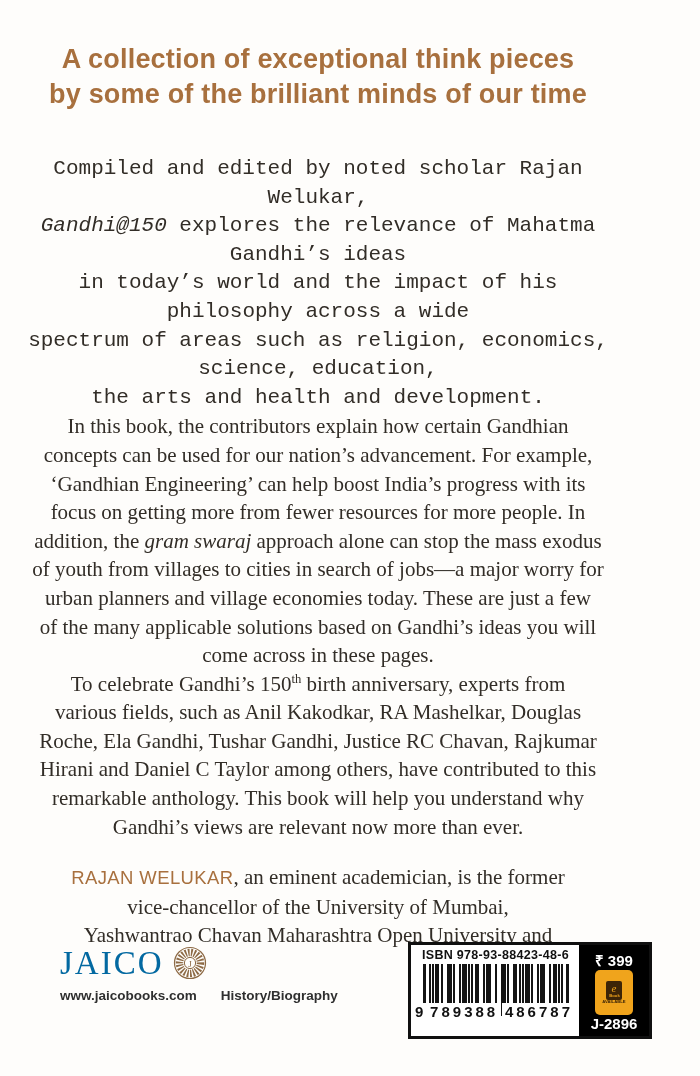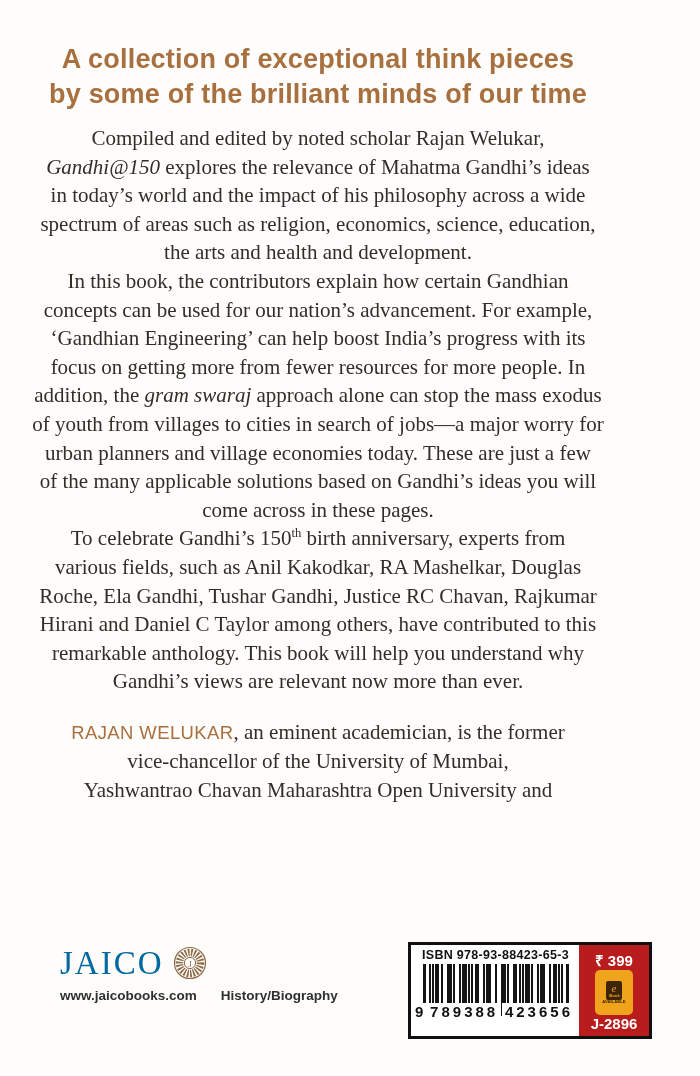--- a/index.html
+++ b/index.html
@@ -26,21 +26,21 @@
     line-height:35px;
     letter-spacing:0.2px;
     color:#a8703e;
     text-align:center;
   }
   .para{
     font-size:21px;
     line-height:28.6px;
     margin:0;
   }
-  .para.first{ margin-top:12px; }
+  .para.first{ margin-top:43px;font-family:Liberation Mono, monospace; }
   .para.gap{ }
   .para.bio{ margin-top:22px; }
   .seg-i{ font-style:italic; }
   .seg-sup{ vertical-align:super; font-size:0.6em; line-height:0; }
   .seg-accent{
     font-family:"Liberation Sans", sans-serif;
     color:#a8703e;
     font-size:0.88em;
     letter-spacing:0.4px;
   }
@@ -94,21 +94,21 @@
   }
   .digits{
     position:relative; margin-top:-13px; padding:0 0 0 0;
     display:flex; justify-content:space-between; align-items:flex-end;
     font-family:"Liberation Sans", sans-serif;
     font-weight:600; font-size:15px; color:#111;
   }
   .digits span{ background:#fff; padding:0 3px; letter-spacing:3px; }
   .digits .lead{ letter-spacing:0; padding-left:0; }
   .isbn-right{
-    width:70px; background:#b91c1c; color:#fff;
+    width:70px; background:#000000; color:#fff;
     display:flex; flex-direction:column; align-items:center;
     justify-content:space-between;
     padding:5px 0 4px; box-sizing:border-box;
   }
   .price, .jcode{
     font-family:"Liberation Sans", sans-serif;
     font-weight:bold; font-size:15px; color:#fff; white-space:nowrap;
   }
   .ebadge{
     width:38px; height:45px; background:#f0a41c; border-radius:5px;
@@ -154,26 +154,26 @@
     </svg>
   </div>
   <div class="brand-sub">
     <span>www.jaicobooks.com</span>
     <span>History/Biography</span>
   </div>
 </div>
 
 <div class="isbnbox">
   <div class="isbn-left">
-    <div class="isbn-label">ISBN 978-93-88423-65-3</div>
+    <div class="isbn-label">ISBN 978-93-88423-48-6</div>
     <div class="bars"></div>
     <div class="digits">
       <span class="lead">9</span>
       <span>789388</span>
-      <span>423656</span>
+      <span>486787</span>
     </div>
   </div>
   <div class="isbn-right">
     <div class="price">₹ 399</div>
     <div class="ebadge">
       <div class="ebook-cover">
         <div class="ebook-e">e</div>
         <div class="tiny">Book</div>
       </div>
       <div class="tiny dark">AVAILABLE</div>

